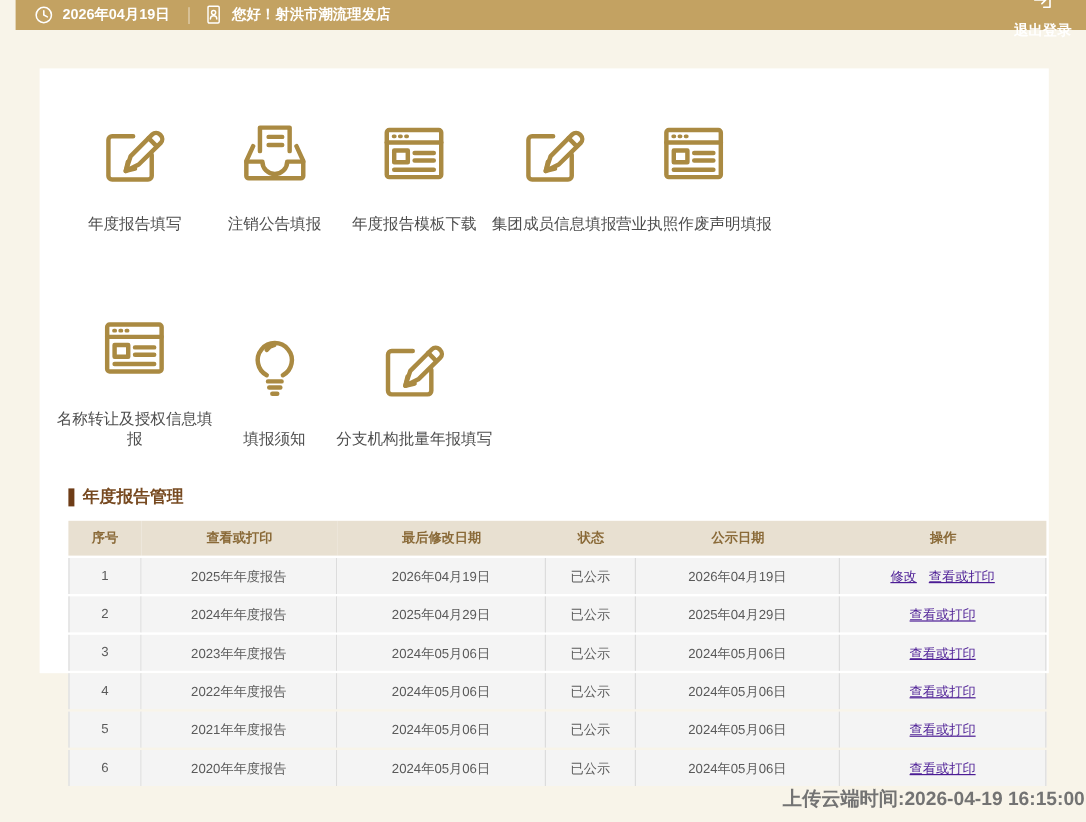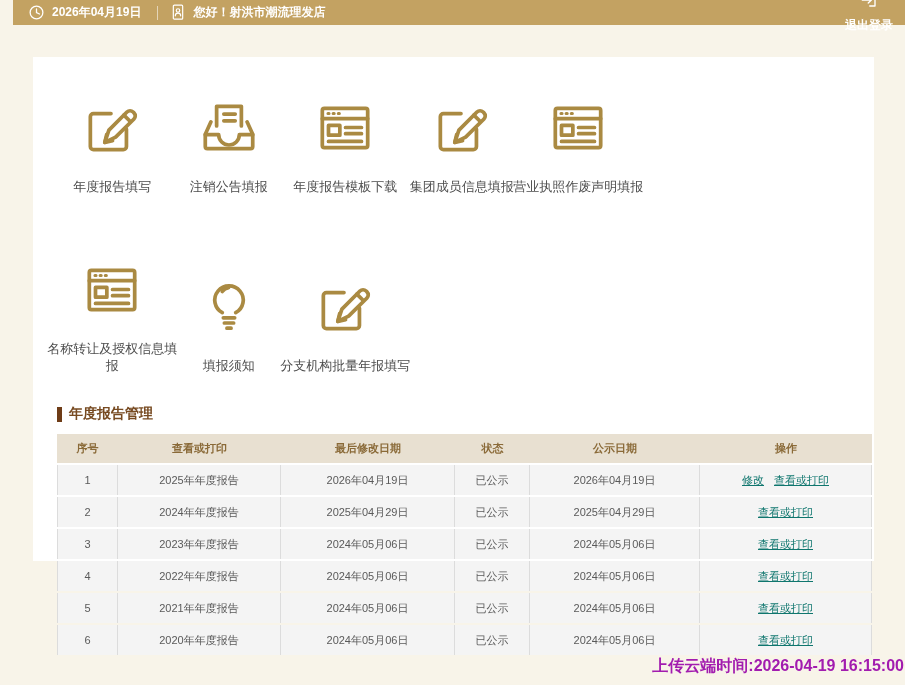--- a/index.html
+++ b/index.html
@@ -57,26 +57,26 @@
   table.report th {
     background: #e8e0d1; color: #8a6a38; font-weight: bold;
     height: 29px; text-align: center;
   }
   table.report td {
     background: #f4f4f4; color: #5a5a5a;
     height: 30px; text-align: center;
     border-right: 1px solid #dcdcdc;
   }
   table.report td:first-child { border-left: 1px solid #dcdcdc; }
-  a.op-link { color: #0f766e; }
+  a.op-link { color: #4c1d95; }
   a.op-link + a.op-link { margin-left: 10px; }
   
   .upload-time {
     position: absolute; right: 1px; top: 656px;
-    font-size: 16px; font-weight: bold; color: #a21caf;
+    font-size: 16px; font-weight: bold; color: #737373;
     letter-spacing: 0;
   }
 </style>
 </head>
 <body>
 
 <div class="topbar">
   <div class="seg tb-date">
     <span class="ico">
       <svg width="17" height="17" viewBox="0 0 24 24" fill="none" stroke="#fff" stroke-width="1.8" stroke-linecap="round">

